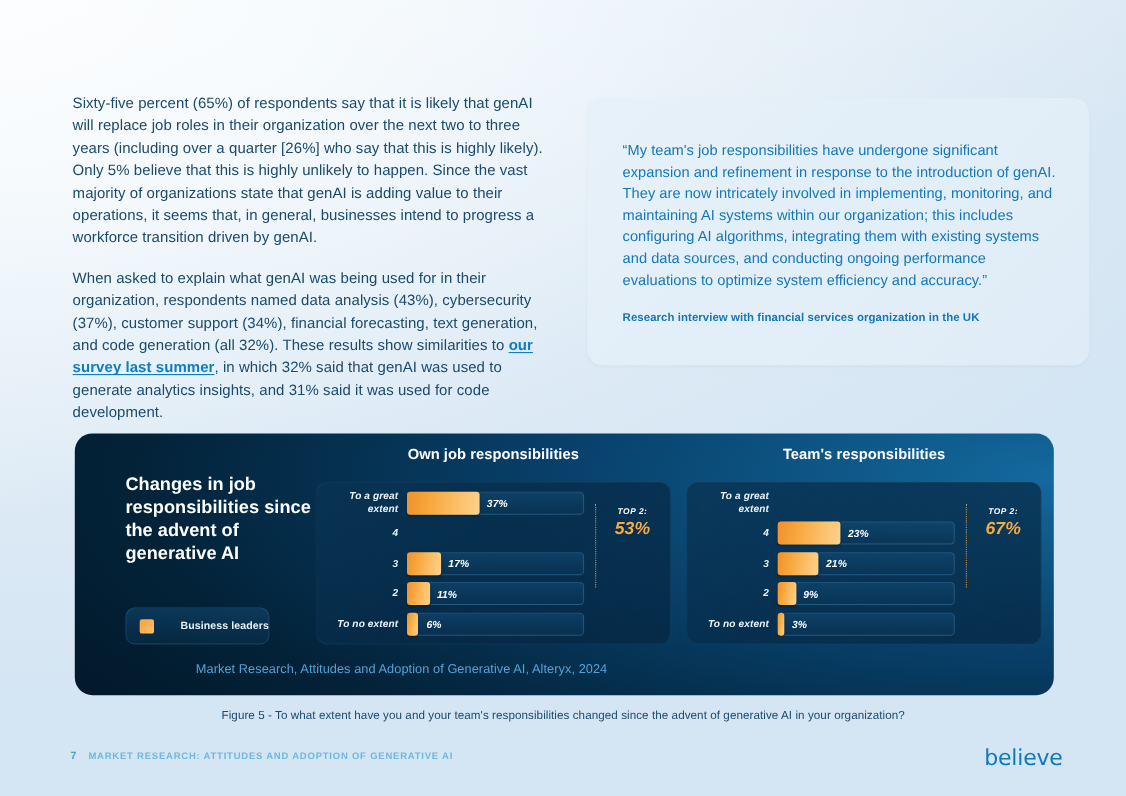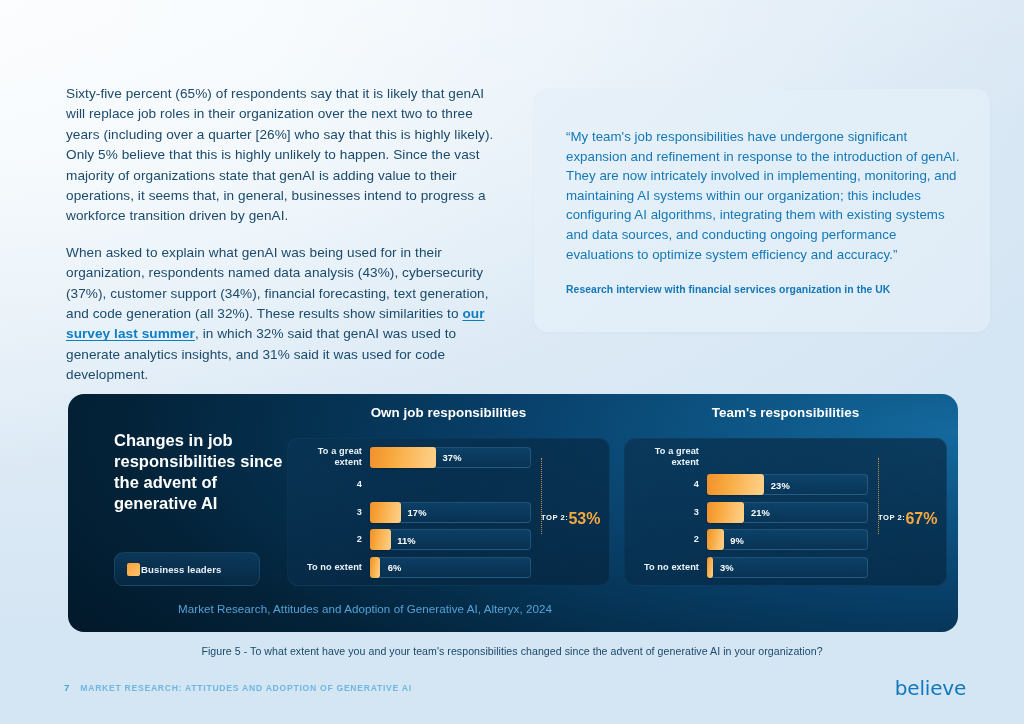--- a/index.html
+++ b/index.html
@@ -112,28 +112,28 @@
     font-size: 16.5px;
     font-weight: bold;
     line-height: 21px;
     margin: 0;
     letter-spacing: 0.002em;
   }
   .legend-pill {
     position: absolute;
     left: 46px;
     top: 158px;
-    width: 146px;
+    width: 131px;
     height: 34px;
     border-radius: 9px;
     background: linear-gradient(180deg, rgba(17,70,110,0.62), rgba(10,48,78,0.55));
     border: 1px solid rgba(110,175,220,0.16);
     display: flex;
     align-items: center;
-    gap: 1px;
+    gap: 24px;
     padding: 0 12px;
     box-sizing: border-box;
   }
   .legend-swatch {
     width: 13px;
     height: 13px;
     border-radius: 2px;
     background: linear-gradient(135deg, #f9a03a 0%, #fcc46a 100%);
     flex: 0 0 auto;
   }
@@ -175,20 +175,21 @@
     right: 0;
     top: 36px;
     height: 148px;
     border-radius: 11px;
     background: linear-gradient(140deg, rgba(9,52,85,0.80) 0%, rgba(7,43,72,0.74) 45%, rgba(6,36,61,0.66) 100%);
     border: 1px solid rgba(120,180,225,0.07);
     display: flex;
     align-items: center;
     box-sizing: border-box;
     padding: 7px 0 7px 0;
+    font-style: italic;
   }
   .rows {
     flex: 1 1 auto;
     display: flex;
     flex-direction: column;
     justify-content: space-between;
     height: 100%;
     padding-left: 6px;
   }
   .row {
@@ -237,21 +238,21 @@
     font-weight: bold;
     white-space: nowrap;
     letter-spacing: 0.01em;
   }
   .top2 {
     flex: 0 0 68px;
     width: 68px;
     height: 100%;
     position: relative;
     display: flex;
-    flex-direction: row;
+    flex-direction: column;
     align-items: center;
     justify-content: flex-start;
     padding-top: 14px;
     box-sizing: border-box;
   }
   .top2-divider {
     position: absolute;
     left: 0;
     top: 12px;
     bottom: 44px;

